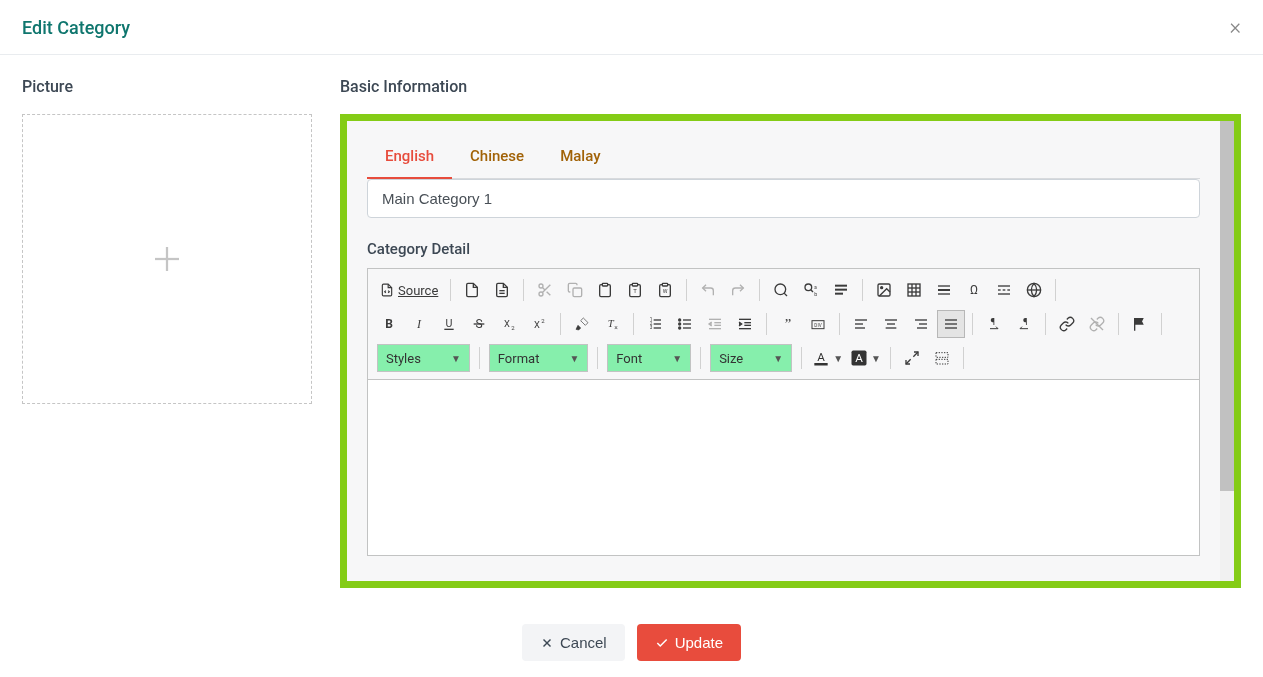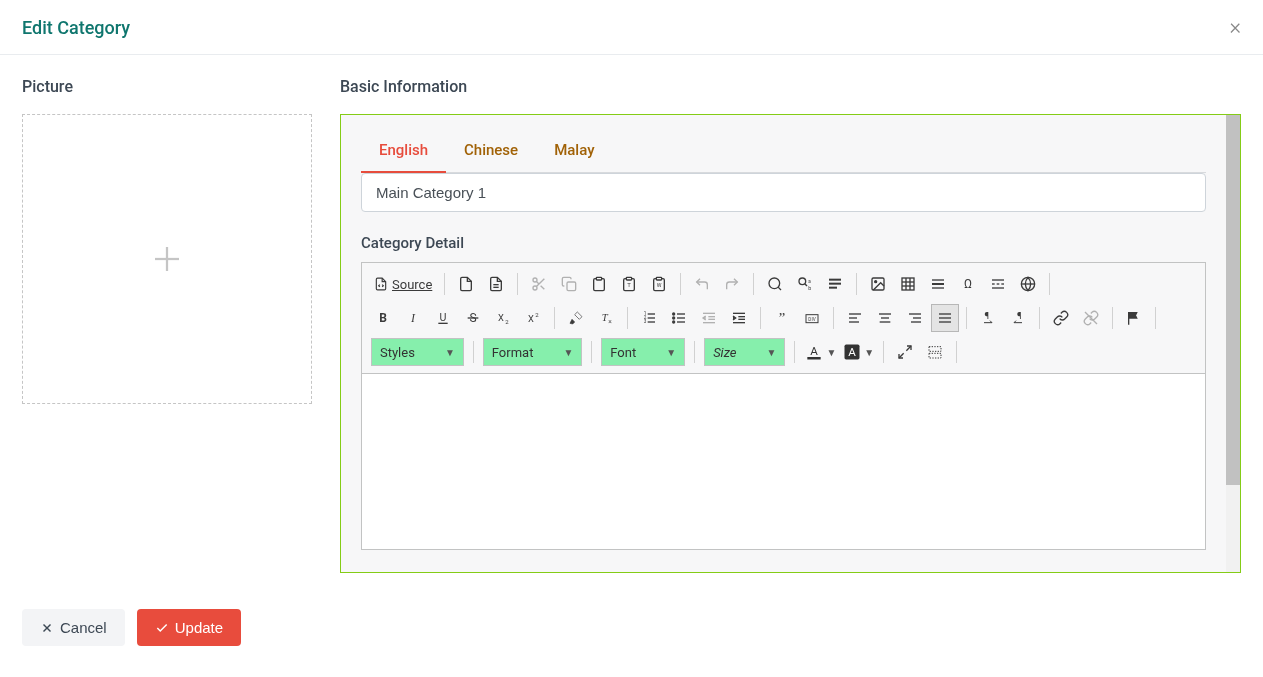--- a/index.html
+++ b/index.html
@@ -54,21 +54,21 @@
     height: 290px;
     border: 1px dashed #c5c5c5;
     display: flex;
     align-items: center;
     justify-content: center;
     cursor: pointer;
   }
   .picture-drop svg { stroke: #c5c5c5; }
   .panel {
     background: #f7f7f8;
-    border: 1px solid #84cc16;
+    border: 7px solid #84cc16;
     flex: 1;
     padding: 14px 20px 0 20px;
     position: relative;
     overflow: hidden;
   }
   .scroll-track {
     position: absolute;
     right: 0; top: 0;
     width: 14px;
     height: 100%;
@@ -165,38 +165,38 @@
     align-items: center;
     padding: 0 8px;
     font-size: 13px;
     color: #333;
     cursor: pointer;
     margin: 0 3px;
     gap: 30px;
   }
   .combo .caret { font-size: 10px; color:#555;}
   .combo.font { min-width: 80px;}
-  .combo.size { min-width: 80px; font-style: italic;}
+  .combo.size { min-width: 80px;}
   .combo.format { min-width: 86px;}
   .combo.styles { min-width: 74px;}
   .color-combo {
     display: flex; align-items: center;
     height: 28px;
     margin: 0 3px;
     cursor: pointer;
   }
   .color-combo .caret { font-size:10px; margin-left:2px; color:#555;}
   .editor-area {
     height: 175px;
     background: #fff;
   }
   .modal-footer {
-    padding: 14px 22px 31px;
-    display: flex;
-    justify-content: flex-start;
+    padding: 14px 22px 16px;
+    display: flex;
+    justify-content: center;
     gap: 12px;
   }
   .btn {
     display: flex; align-items: center; gap: 6px;
     border-radius: 4px;
     padding: 10px 18px;
     font-size: 15px;
     font-weight: 500;
     cursor: pointer;
     border: none;

